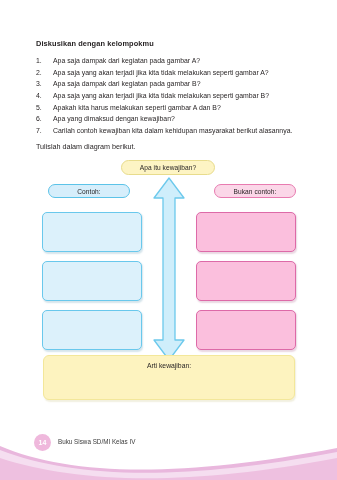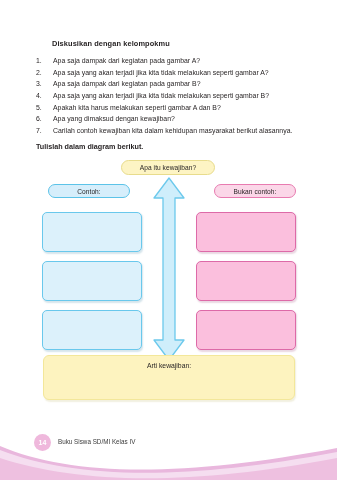--- a/index.html
+++ b/index.html
@@ -30,21 +30,21 @@
     left: 36px;
     top: 40px;
     width: 268px;
   }
 
   .heading {
     font-size: 7.4px;
     font-weight: bold;
     color: #231f20;
     letter-spacing: 0.1px;
-    margin: 0 0 6px 16px;
+    margin: 0 0 6px 0;
     line-height: 1.2;
   }
 
   ol.qlist {
     list-style: none;
     margin: 0;
     padding: 0;
   }
   ol.qlist li {
     position: relative;
@@ -64,21 +64,21 @@
   ol.qlist li .qtext {
     display: block;
     text-align: justify;
   }
   ol.qlist li.wrapped .qtext {
     text-align: justify;
   }
 
   .subheading {
     font-size: 7.2px;
-    font-weight: bold;
+    font-weight: normal;
     color: #231f20;
     margin: 6px 0 0 0;
   }
 
   
   .diagram {
     position: absolute;
     left: 0;
     top: 0;
     width: 337px;

